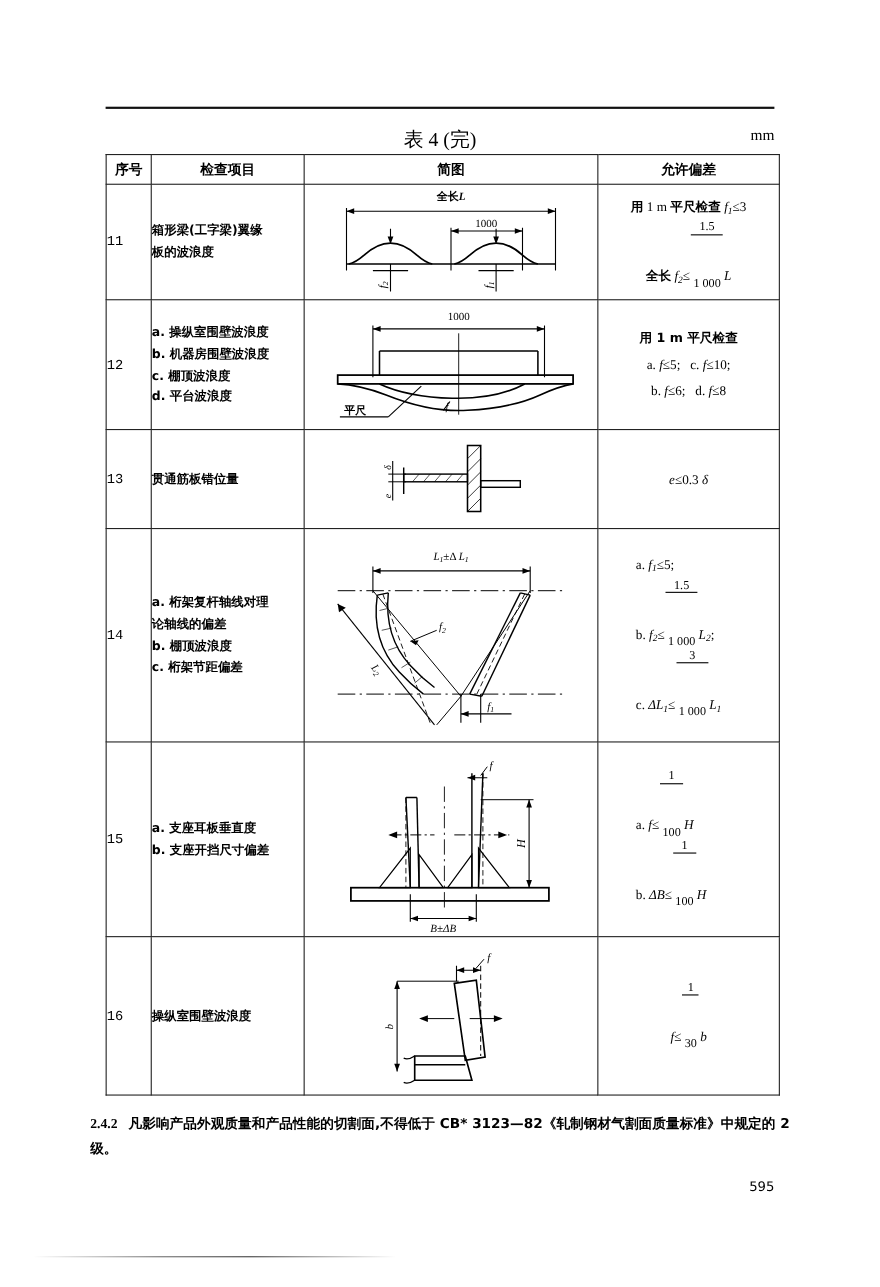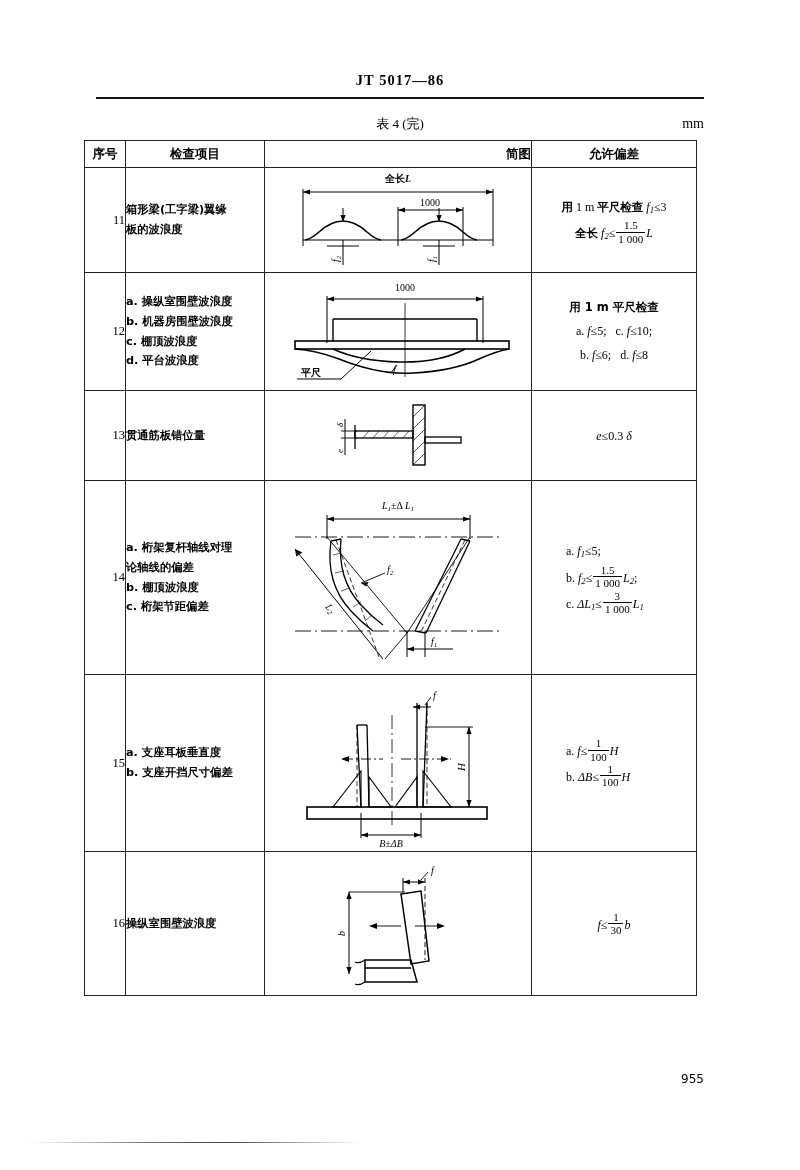--- a/index.html
+++ b/index.html
@@ -36,58 +36,58 @@
     letter-spacing:1px;
   }
   .header-rule{
     position:absolute;
     left:96px; right:96px; top:97px;
     height:1.6px; background:#111;
   }
   .table-caption{
     position:absolute; left:0; right:0; top:115px;
     text-align:center;
-    font-size:13px;
+    font-size:18px;
   }
   .unit-label{
     position:absolute; right:96px; top:116px;
     font-size:14px;
   }
 
   
   .tbl{
     position:absolute;
-    left:84px; top:140px;
+    left:96px; top:140px;
     width:608px;
     border-collapse:collapse;
     z-index:2;
     table-layout:fixed;
   }
   .tbl td, .tbl th{
     border:1px solid #222;
     padding:0;
     vertical-align:middle;
     background:transparent;
   }
   .tbl th{
     font-weight:normal;
     font-size:12.5px;
     height:26px;
     font-family:"DejaVu Sans","Liberation Sans",sans-serif;
     font-weight:bold;
   }
   .c-no   { width:40px;  text-align:center; }
   .c-item { width:138px; }
-  .c-fig  { width:266px;text-align:right; }
+  .c-fig  { width:266px; }
   .c-tol  { width:164px; }
 
   .rowno{
-    text-align:right;
+    text-align:left;
     font-size:12.5px;
-    font-family:Liberation Serif, serif;
+    font-family:Liberation Mono, monospace;
   }
   .item-cell{
     font-family:"DejaVu Sans","Liberation Sans",sans-serif;
     font-weight:bold;
     font-size:11.3px;
     line-height:1.75;
     padding:0 6px 0 14px;
   }
   .tol-cell{
     text-align:center;
@@ -99,21 +99,21 @@
   .tol-cell.left-al{ text-align:left; padding-left:34px;}
   .cn{ font-family:"DejaVu Sans","Liberation Sans",sans-serif; font-weight:bold; font-size:11.5px;}
   i.v{ font-family:"Liberation Serif","DejaVu Serif",serif; font-style:italic; }
   .sub{ font-size:0.72em; vertical-align:-0.28em; font-style:italic;}
   .frac{
     display:inline-block; vertical-align:-0.48em;
     text-align:center; line-height:1.12; margin:0 1px;
     font-style:normal;
   }
   .frac .num{ display:block; border-bottom:1.1px solid #000; padding:0 2px; font-size:0.92em;}
-  .frac .den{ display:block; padding:0 2px; font-size:0.92em;}
+  .frac .den{ display:block; padding:0 2px; font-size:0.92em;margin-top:38px;}
 
   .fig{ width:100%; display:block; }
   .fig-wrap{ display:flex; align-items:flex-end; justify-content:center; }
 
   
   .para{
     position:absolute;
     left:82px; top:1010px; width:636px;
     font-family:"DejaVu Sans","Liberation Sans",sans-serif;
     font-weight:bold;
@@ -131,21 +131,20 @@
     position:absolute; left:30px; top:1142px; width:330px; height:1px;
     background:linear-gradient(90deg, rgba(0,0,0,0) 0%, rgba(0,0,0,.55) 35%, rgba(0,0,0,.75) 60%, rgba(0,0,0,0) 100%);
   }
 </style>
 </head>
 <body>
 
 <div class="page">
 
 
-  <div class="doc-title">JT 5017—86</div>
   <div class="header-rule"></div>
   <div class="table-caption">表 4 (完)</div>
   <div class="unit-label">mm</div>
 
   <table class="tbl">
     <thead>
       <tr>
         <th class="c-no">序号</th>
         <th class="c-item">检查项目</th>
         <th class="c-fig">简图</th>
@@ -461,17 +460,20 @@
           </div>
         </td>
         <td class="tol-cell">
           <span class="ln"><i class="v">f</i>≤<span class="frac"><span class="num">1</span><span class="den">30</span></span><i class="v">b</i></span>
         </td>
       </tr>
 
     </tbody>
   </table>
 
-
-  <div class="pageno">955</div>
+  <div class="para">
+    <span class="idx">2.4.2</span><span>凡影响产品外观质量和产品性能的切割面,不得低于 CB* 3123—82《轧制钢材气割面质量标准》中规定的 2 级。</span>
+  </div>
+
+  <div class="pageno">595</div>
   <div class="scan-artifact"></div>
 
 </div>
 
 </body></html>

